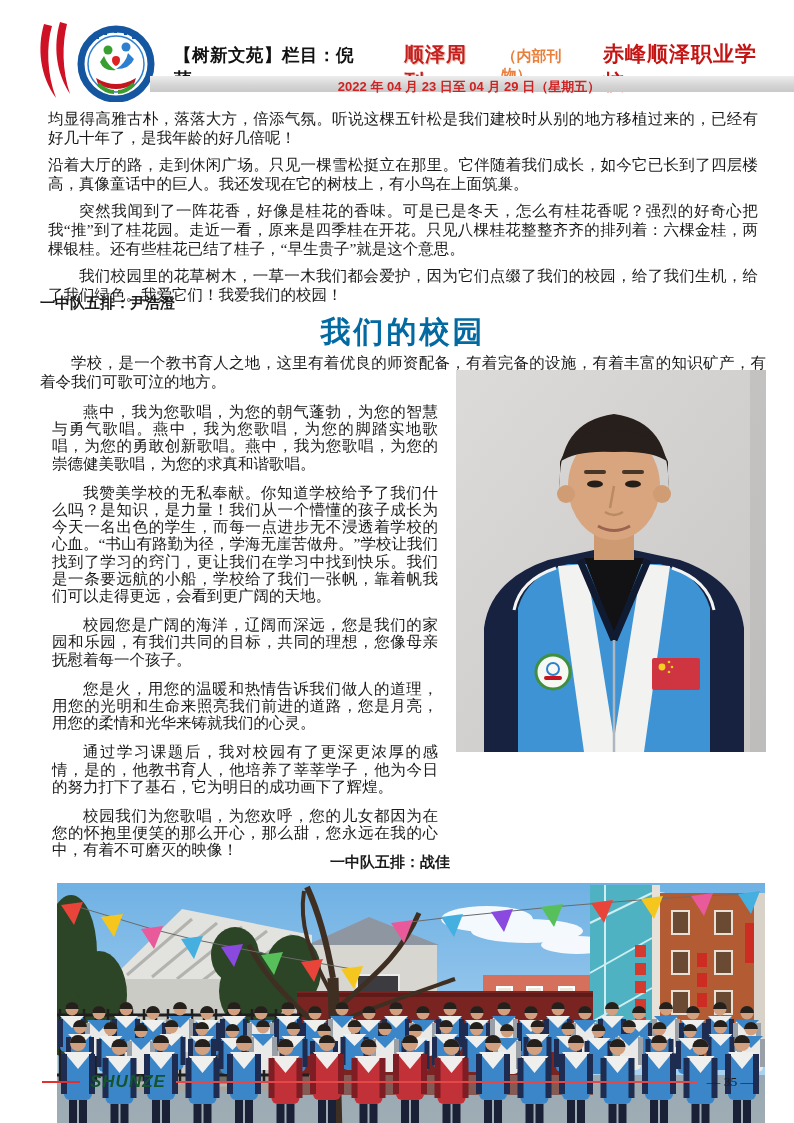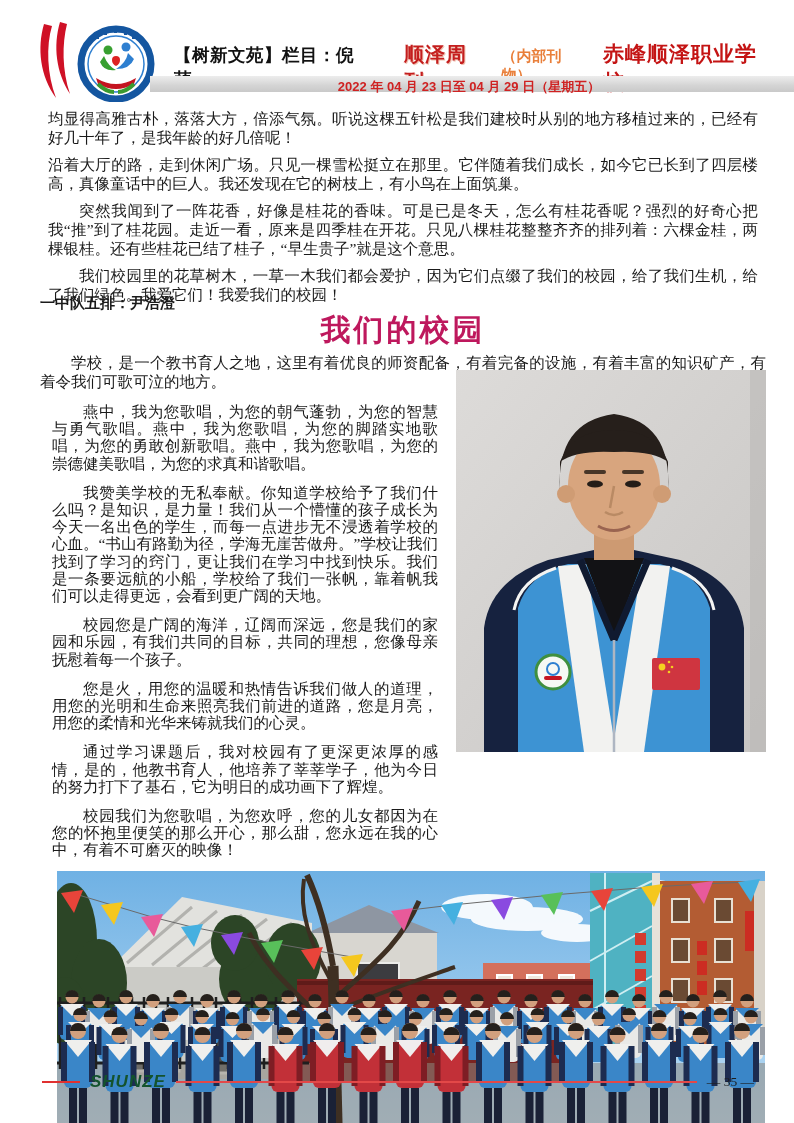--- a/index.html
+++ b/index.html
@@ -22,22 +22,22 @@
             text-align:center;}
   .date-text{font-family:"Liberation Sans","DejaVu Sans",sans-serif;font-weight:bold;
              font-size:13px;color:#cf2222;line-height:21px;padding-right:6px;}
 
   
   .main{position:absolute;left:40px;top:101px;width:726px;}
   .a1 p{margin:8px;font-size:15.5px;line-height:19px;text-align:justify;}
   .ind{text-indent:2em;}
   .sig{font-family:"Liberation Sans","DejaVu Sans",sans-serif;font-weight:bold;
        font-size:15px;line-height:19px;text-align:left;margin-top:-19px;}
-  .article-title{font-family:Liberation Mono, monospace;font-weight:bold;
-                 font-size:30px;line-height:38px;color:#be185d;text-align:center;
+  .article-title{font-family:Liberation Serif, serif;font-weight:bold;
+                 font-size:30px;line-height:38px;color:#0369a1;text-align:center;
                  letter-spacing:3px;margin:1px 0 0 0;}
   .a2{position:relative;margin-top:2px;}
   .a2 .intro{margin:0;font-size:15.5px;line-height:19px;text-align:justify;text-indent:2em;}
   .a2 .col{width:410px;}
   .a2 .col p{margin:12px;font-size:15.5px;line-height:17.2px;text-align:justify;text-indent:2em;}
   .sig2{font-family:"Liberation Sans","DejaVu Sans",sans-serif;font-weight:bold;
         font-size:15px;line-height:17.2px;text-align:right;margin-top:-17.2px;width:410px;}
   .portrait{position:absolute;top:17px;right:0;width:310px;height:382px;display:block;}
 
   .group-photo{display:block;margin:12px 0 0 17px;width:708px;height:331px;}
@@ -151,20 +151,21 @@
       </svg>
 
       <div class="col">
         <p>燕中，我为您歌唱，为您的朝气蓬勃，为您的智慧与勇气歌唱。燕中，我为您歌唱，为您的脚踏实地歌唱，为您的勇敢创新歌唱。燕中，我为您歌唱，为您的崇德健美歌唱，为您的求真和谐歌唱。</p>
         <p>我赞美学校的无私奉献。你知道学校给予了我们什么吗？是知识，是力量！我们从一个懵懂的孩子成长为今天一名出色的学生，而每一点进步无不浸透着学校的心血。“书山有路勤为径，学海无崖苦做舟。”学校让我们找到了学习的窍门，更让我们在学习中找到快乐。我们是一条要远航的小船，学校给了我们一张帆，靠着帆我们可以走得更远，会看到更广阔的天地。</p>
         <p>校园您是广阔的海洋，辽阔而深远，您是我们的家园和乐园，有我们共同的目标，共同的理想，您像母亲抚慰着每一个孩子。</p>
         <p>您是火，用您的温暖和热情告诉我们做人的道理，用您的光明和生命来照亮我们前进的道路，您是月亮，用您的柔情和光华来铸就我们的心灵。</p>
         <p>通过学习课题后，我对校园有了更深更浓厚的感情，是的，他教书育人，他培养了莘莘学子，他为今日的努力打下了基石，它为明日的成功画下了辉煌。</p>
         <p>校园我们为您歌唱，为您欢呼，您的儿女都因为在您的怀抱里便笑的那么开心，那么甜，您永远在我的心中，有着不可磨灭的映像！</p>
       </div>
+      <div class="sig2">一中队五排：战佳</div>
     </div>
 
     <svg class="group-photo" viewBox="0 0 708 331">
       <defs>
         <linearGradient id="sky" x1="0" y1="0" x2="0" y2="1">
           <stop offset="0" stop-color="#6fb1e4"></stop>
             <stop offset="1" stop-color="#d4eafa"></stop>
         </linearGradient>
         <g id="stu-t-b">
           <circle cx="13" cy="10" r="6.5" fill="#d2a07e"></circle>

